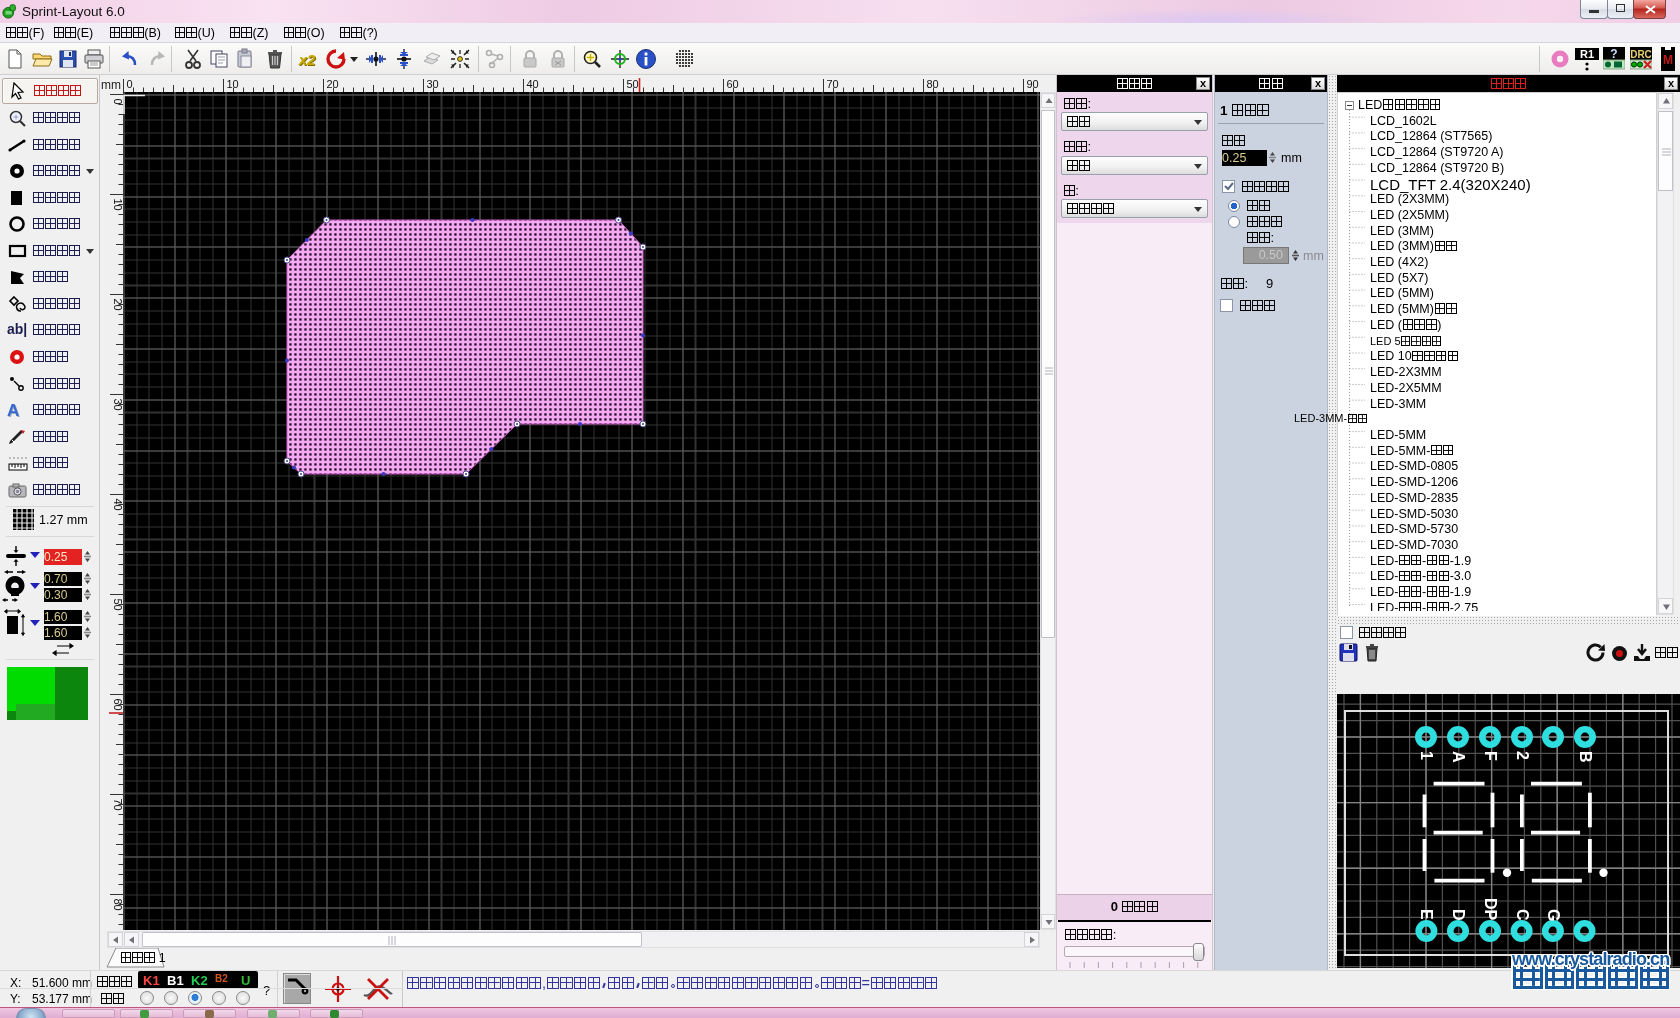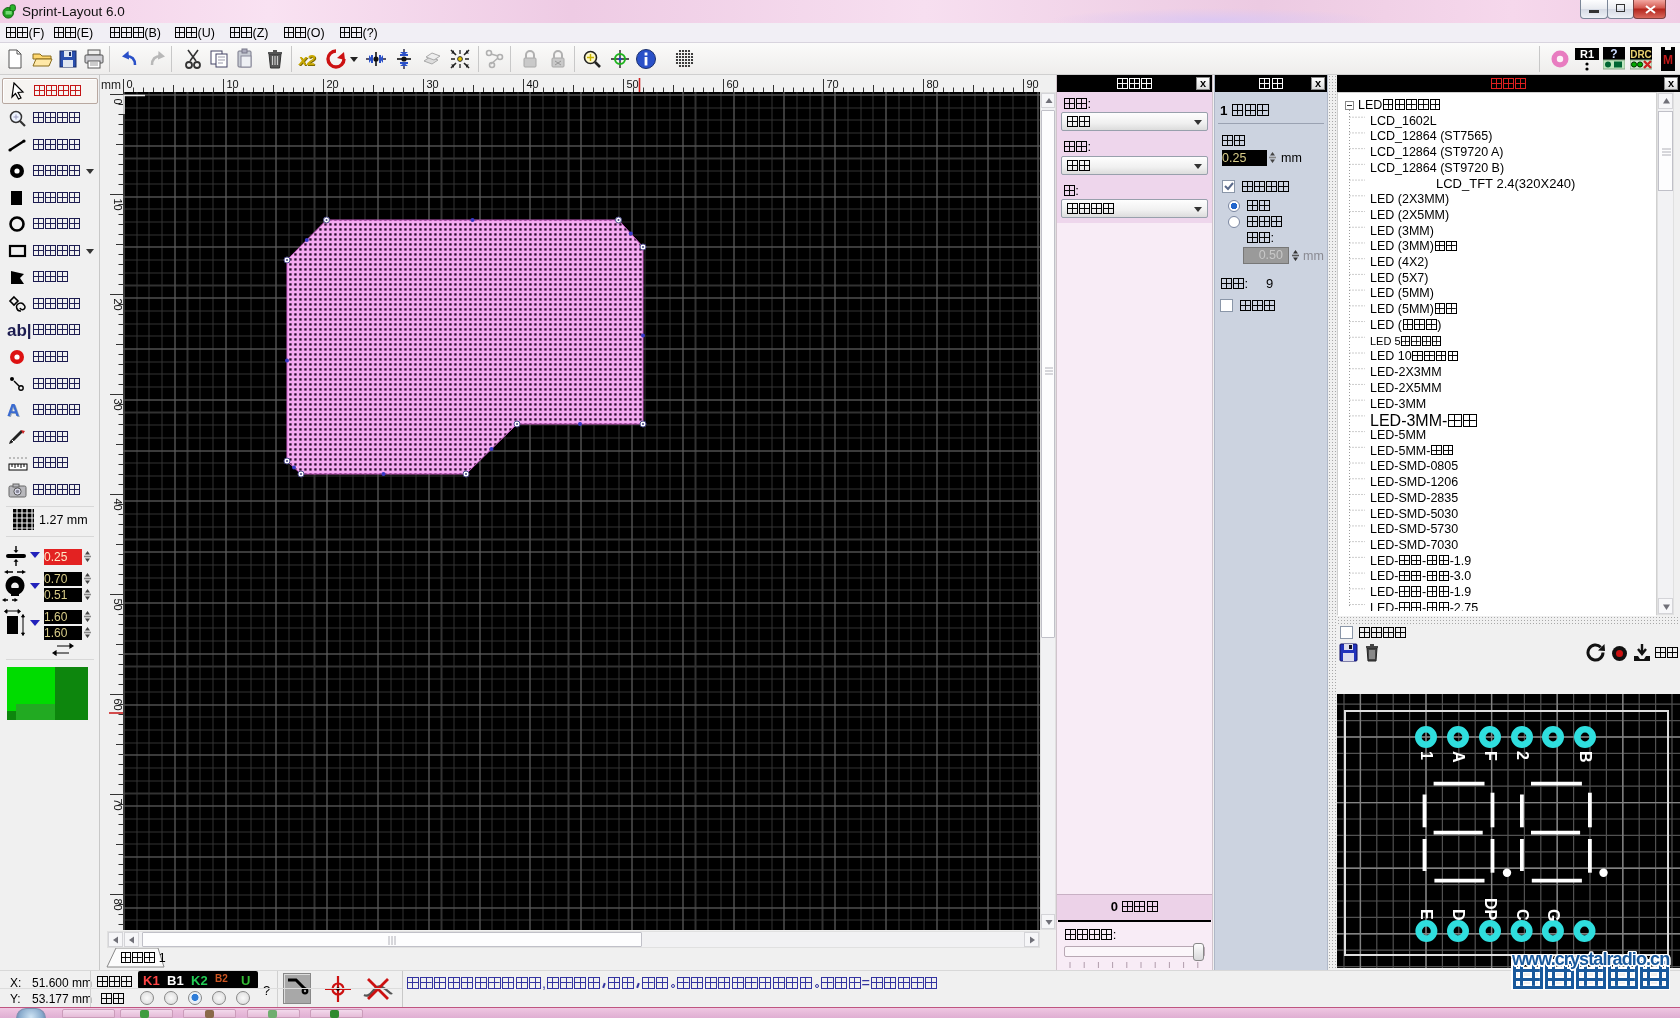--- a/index.html
+++ b/index.html
@@ -359,21 +359,21 @@
     <span><b class="g"></b><b class="g"></b><b class="g"></b></span>
   </div>
 <div class="tool" style="top:291px;">
     <span class="ic"><svg width="22" height="18" viewBox="0 0 22 18">
         <path d="M7 2l4 4-4 4-4-4z" fill="none" stroke="#000" stroke-width="1.6"></path>
         <path d="M14 16a4 4 0 1 1 3-6 2.6 2.6 0 1 1-4 3" fill="none" stroke="#000" stroke-width="1.5"></path>
       </svg></span>
     <span><b class="g"></b><b class="g"></b><b class="g"></b><b class="g"></b></span>
   </div>
 <div class="tool" style="top:317px;">
-    <span class="ic"><span style="font-weight:bold;font-size:17px;font-family:'Liberation Sans'">ab|</span></span>
+    <span class="ic"><span style="font-weight:bold;font-size:14px;font-family:'Liberation Sans'">ab|</span></span>
     <span><b class="g"></b><b class="g"></b><b class="g"></b><b class="g"></b></span>
   </div>
 <div class="tool" style="top:344px;">
     <span class="ic"><svg width="22" height="18" viewBox="0 0 22 18">
         <circle cx="10" cy="9" r="7" fill="#dd1111"></circle>
         <circle cx="10" cy="9" r="2.6" fill="#fff"></circle>
       </svg></span>
     <span><b class="g"></b><b class="g"></b><b class="g"></b></span>
   </div>
 <div class="tool" style="top:371px;">
@@ -437,21 +437,21 @@
     <path d="M6 0L2 2l4 2zM20 0l4 2-4 2z" fill="#000"></path>
     <path d="M3 30h3M13 30h-3" stroke="#000" stroke-width="1.4"></path>
     <path d="M3.5 28L0 30l3.5 2zM12.5 28L16 30l-3.5 2z" fill="#000"></path>
   </svg>
 <div class="ab" style="left:30px;top:583px;width:0;height:0;border:5px solid transparent;border-top:6px solid #2222bb"></div>
 <div class="numbx" style="left:44px;top:572px;width:38px;height:14px;padding-right:4px">0.70</div>
 <svg class="ab" style="left:84px;top:572px" width="7" height="13" viewBox="0 0 7 13">
     <path d="M1 4.5L3.5 1 6 4.5zM1 8.5L3.5 12 6 8.5z" fill="#444"></path>
     <rect x="0" y="5.7" width="7" height="1.6" fill="#888"></rect>
   </svg>
-<div class="numbx" style="left:44px;top:588px;width:38px;height:14px;padding-right:4px">0.51</div>
+<div class="numbx" style="left:44px;top:588px;width:38px;height:14px;padding-right:4px">0.30</div>
 <svg class="ab" style="left:84px;top:588px" width="7" height="13" viewBox="0 0 7 13">
     <path d="M1 4.5L3.5 1 6 4.5zM1 8.5L3.5 12 6 8.5z" fill="#444"></path>
     <rect x="0" y="5.7" width="7" height="1.6" fill="#888"></rect>
   </svg>
 <svg class="ab" style="left:4px;top:608px" width="26" height="32" viewBox="0 0 26 32">
     <rect x="3" y="8" width="11" height="18" fill="#000"></rect>
     <path d="M3 3h11M3 1.6L.5 3.4 3 5.2zM14 1.6l2.5 1.8L14 5.2z" fill="#000" stroke="#000"></path>
     <path d="M19 9v16M17.6 9l1.4-2.5L20.4 9zM17.6 25l1.4 2.5 1.4-2.5z" fill="#000" stroke="#000" stroke-width="1"></path>
   </svg>
 <div class="ab" style="left:30px;top:620px;width:0;height:0;border:5px solid transparent;border-top:6px solid #2222bb"></div>
@@ -850,36 +850,36 @@
     <path d="M0.5 431.64H16" stroke="#999" stroke-dasharray="1 2"></path>
     <path d="M0.5 447.36H16" stroke="#999" stroke-dasharray="1 2"></path>
     <path d="M0.5 463.08H16" stroke="#999" stroke-dasharray="1 2"></path>
     <path d="M0.5 478.8H16" stroke="#999" stroke-dasharray="1 2"></path>
     <path d="M0.5 494.52H16" stroke="#999" stroke-dasharray="1 2"></path>
   </svg>
 <span class="ab" style="left:1370px;top:113.5px;font-size:12.5px;white-space:nowrap">LCD_1602L</span>
 <span class="ab" style="left:1370px;top:129.2px;font-size:12.5px;white-space:nowrap">LCD_12864 (ST7565)</span>
 <span class="ab" style="left:1370px;top:144.9px;font-size:12.5px;white-space:nowrap">LCD_12864 (ST9720 A)</span>
 <span class="ab" style="left:1370px;top:160.7px;font-size:12.5px;white-space:nowrap">LCD_12864 (ST9720 B)</span>
-<span class="ab" style="left:1436px;top:176.4px;font-size:13px;white-space:nowrap">LCD_TFT 2.4(320X240)</span>
+<span class="ab" style="left:1370px;top:176.4px;font-size:15px;white-space:nowrap">LCD_TFT 2.4(320X240)</span>
 <span class="ab" style="left:1370px;top:192.1px;font-size:12.5px;white-space:nowrap">LED (2X3MM)</span>
 <span class="ab" style="left:1370px;top:207.8px;font-size:12.5px;white-space:nowrap">LED (2X5MM)</span>
 <span class="ab" style="left:1370px;top:223.5px;font-size:12.5px;white-space:nowrap">LED (3MM)</span>
 <span class="ab" style="left:1370px;top:239.3px;font-size:12.5px;white-space:nowrap">LED (3MM)<b class="g"></b><b class="g"></b></span>
 <span class="ab" style="left:1370px;top:255.0px;font-size:12.5px;white-space:nowrap">LED (4X2)</span>
 <span class="ab" style="left:1370px;top:270.7px;font-size:12.5px;white-space:nowrap">LED (5X7)</span>
 <span class="ab" style="left:1370px;top:286.4px;font-size:12.5px;white-space:nowrap">LED (5MM)</span>
 <span class="ab" style="left:1370px;top:302.1px;font-size:12.5px;white-space:nowrap">LED (5MM)<b class="g"></b><b class="g"></b></span>
 <span class="ab" style="left:1370px;top:317.9px;font-size:12.5px;white-space:nowrap">LED (<b class="g"></b><b class="g"></b><b class="g"></b>)</span>
 <span class="ab" style="left:1370px;top:335px;font-size:11px;white-space:nowrap">LED 5<b class="g"></b><b class="g"></b><b class="g"></b><b class="g"></b></span>
 <span class="ab" style="left:1370px;top:349.3px;font-size:12.5px;white-space:nowrap">LED 10<b class="g"></b><b class="g"></b><b class="g"></b><b class="g"></b></span>
 <span class="ab" style="left:1370px;top:365.0px;font-size:12.5px;white-space:nowrap">LED-2X3MM</span>
 <span class="ab" style="left:1370px;top:380.7px;font-size:12.5px;white-space:nowrap">LED-2X5MM</span>
 <span class="ab" style="left:1370px;top:396.5px;font-size:12.5px;white-space:nowrap">LED-3MM</span>
-<span class="ab" style="left:1370px;top:412.2px;font-size:16px;white-space:nowrap">LED-3MM-<b class="g"></b><b class="g"></b></span>
+<span class="ab" style="left:1294px;top:412.2px;font-size:11px;white-space:nowrap">LED-3MM-<b class="g"></b><b class="g"></b></span>
 <span class="ab" style="left:1370px;top:427.9px;font-size:12.5px;white-space:nowrap">LED-5MM</span>
 <span class="ab" style="left:1370px;top:443.6px;font-size:12.5px;white-space:nowrap">LED-5MM-<b class="g"></b><b class="g"></b></span>
 <span class="ab" style="left:1370px;top:459.3px;font-size:12.5px;white-space:nowrap">LED-SMD-0805</span>
 <span class="ab" style="left:1370px;top:475.1px;font-size:12.5px;white-space:nowrap">LED-SMD-1206</span>
 <span class="ab" style="left:1370px;top:490.8px;font-size:12.5px;white-space:nowrap">LED-SMD-2835</span>
 <span class="ab" style="left:1370px;top:506.5px;font-size:12.5px;white-space:nowrap">LED-SMD-5030</span>
 <span class="ab" style="left:1370px;top:522.2px;font-size:12.5px;white-space:nowrap">LED-SMD-5730</span>
 <span class="ab" style="left:1370px;top:537.9px;font-size:12.5px;white-space:nowrap">LED-SMD-7030</span>
 <span class="ab" style="left:1370px;top:553.7px;font-size:12.5px;white-space:nowrap">LED-<b class="g"></b><b class="g"></b>-<b class="g"></b><b class="g"></b>-1.9</span>
 <span class="ab" style="left:1370px;top:569.4px;font-size:12.5px;white-space:nowrap">LED-<b class="g"></b><b class="g"></b>-<b class="g"></b><b class="g"></b>-3.0</span>

